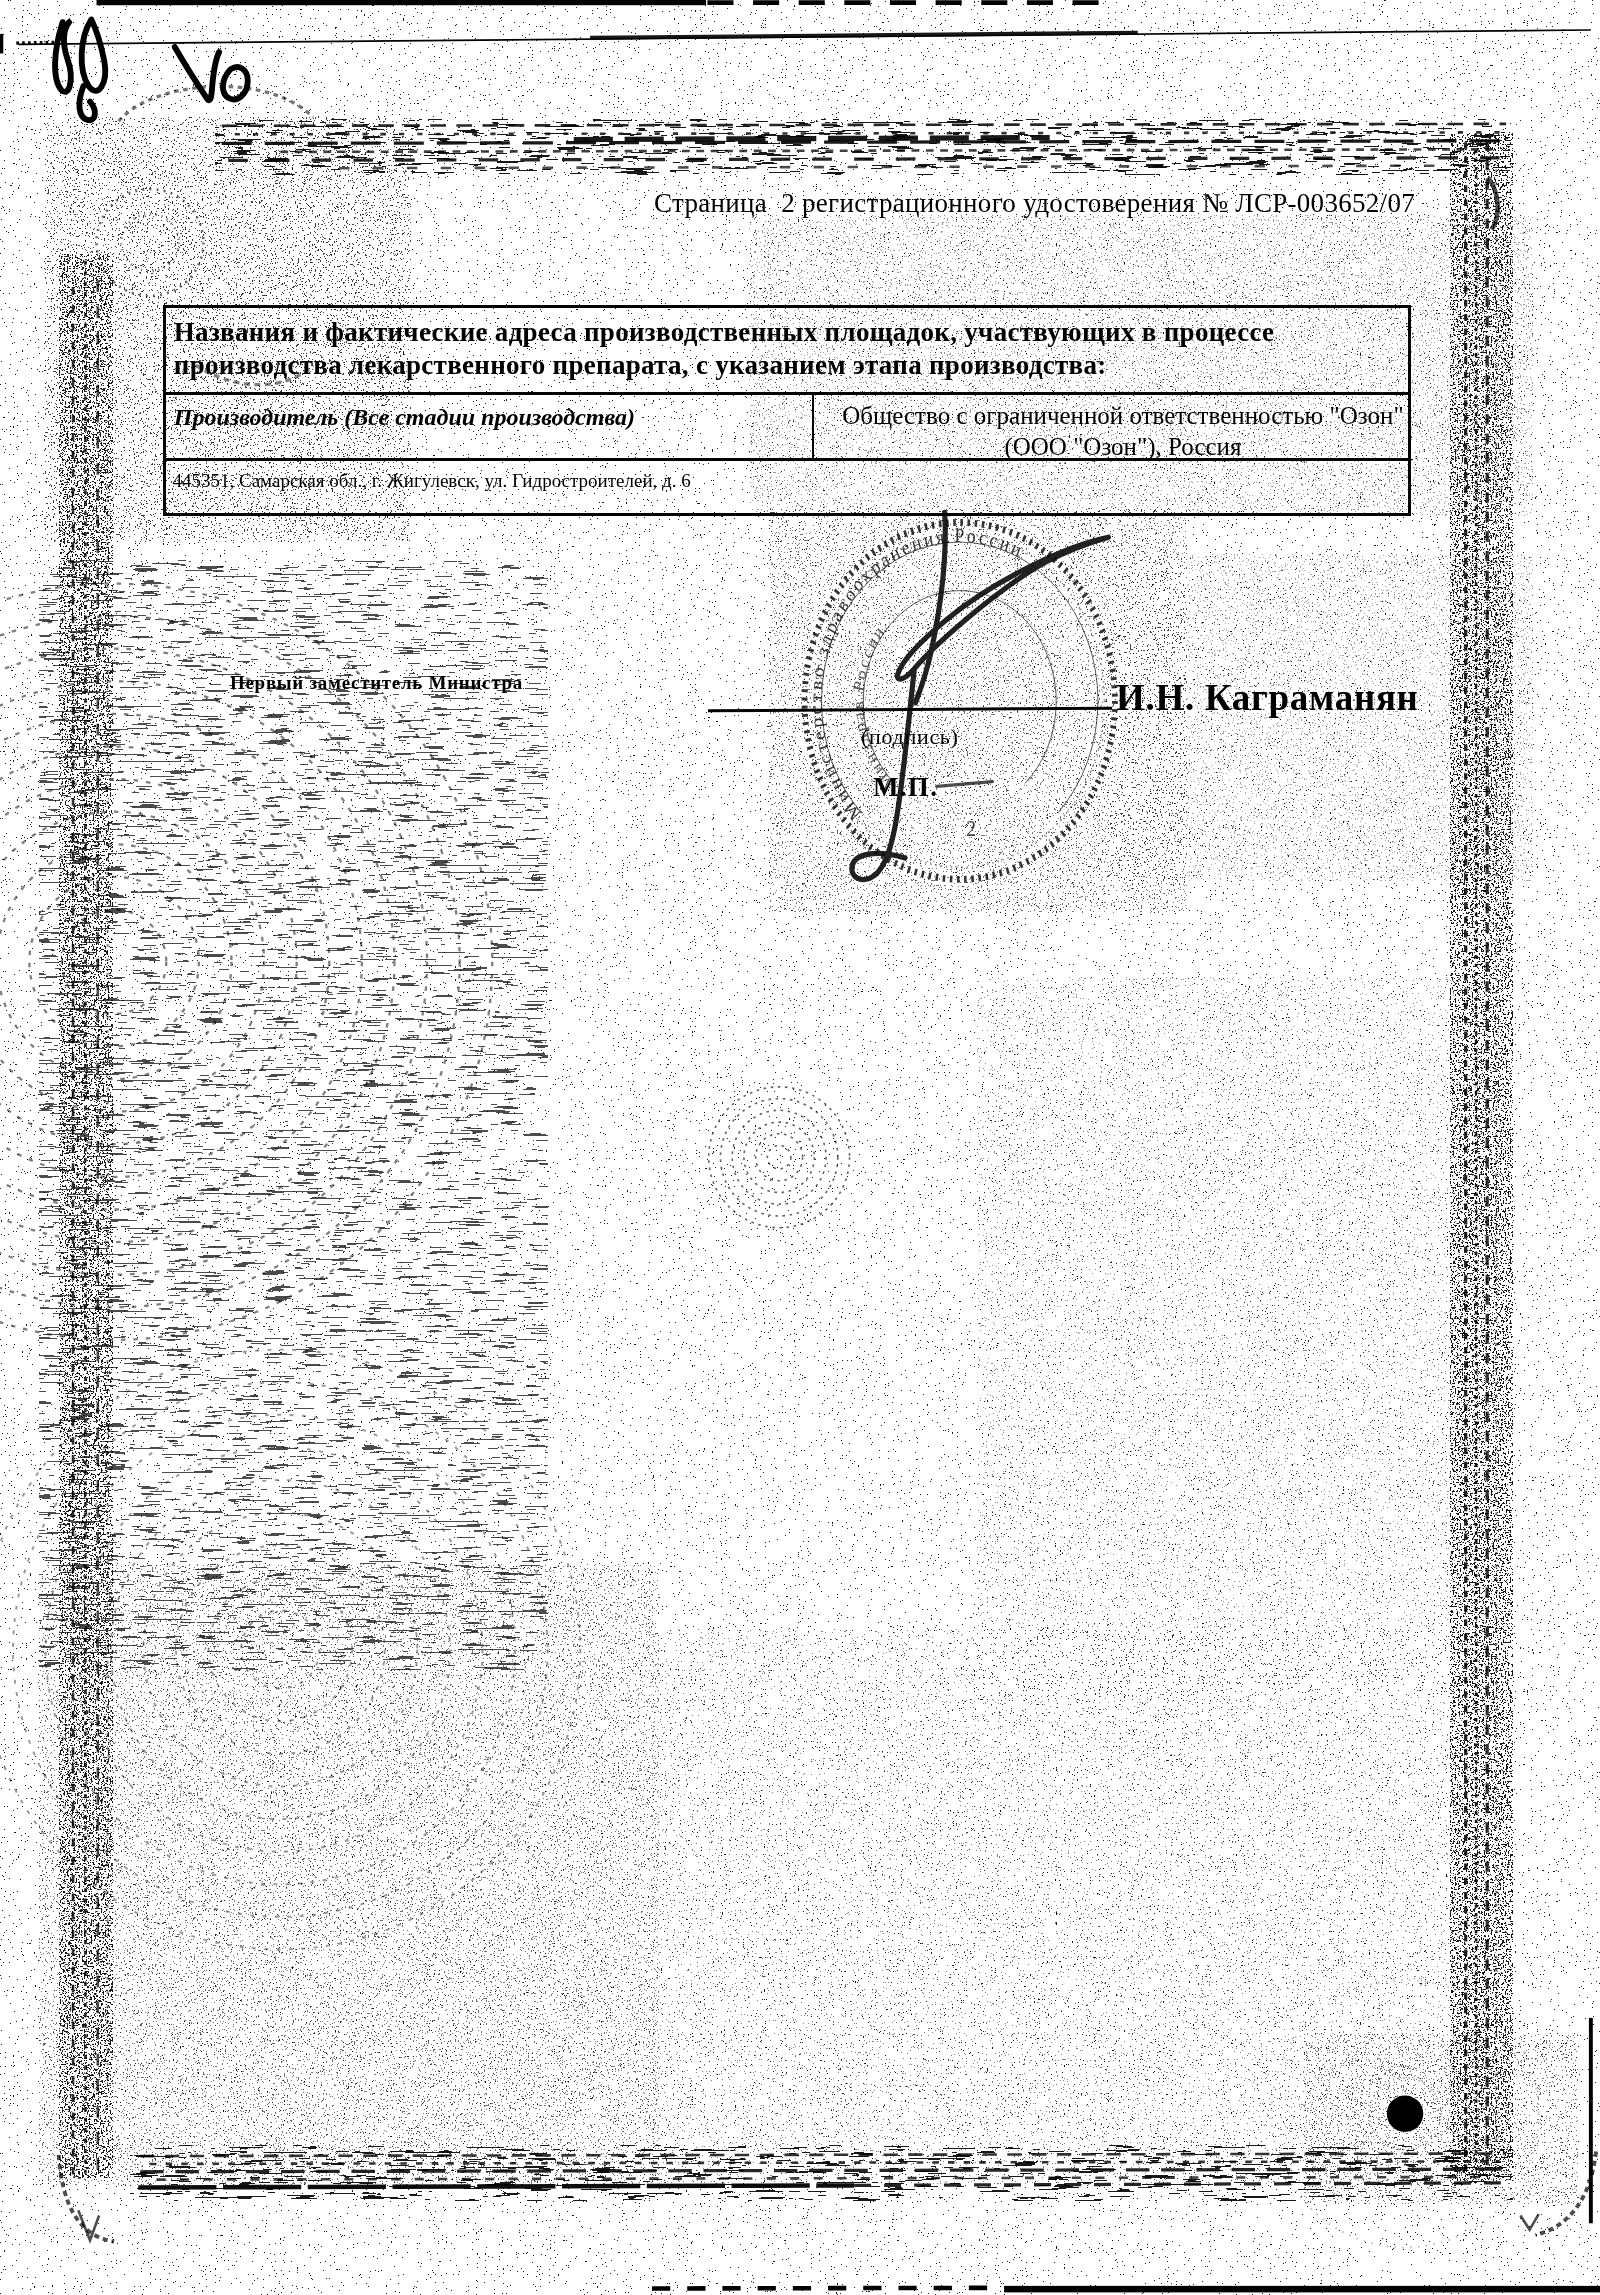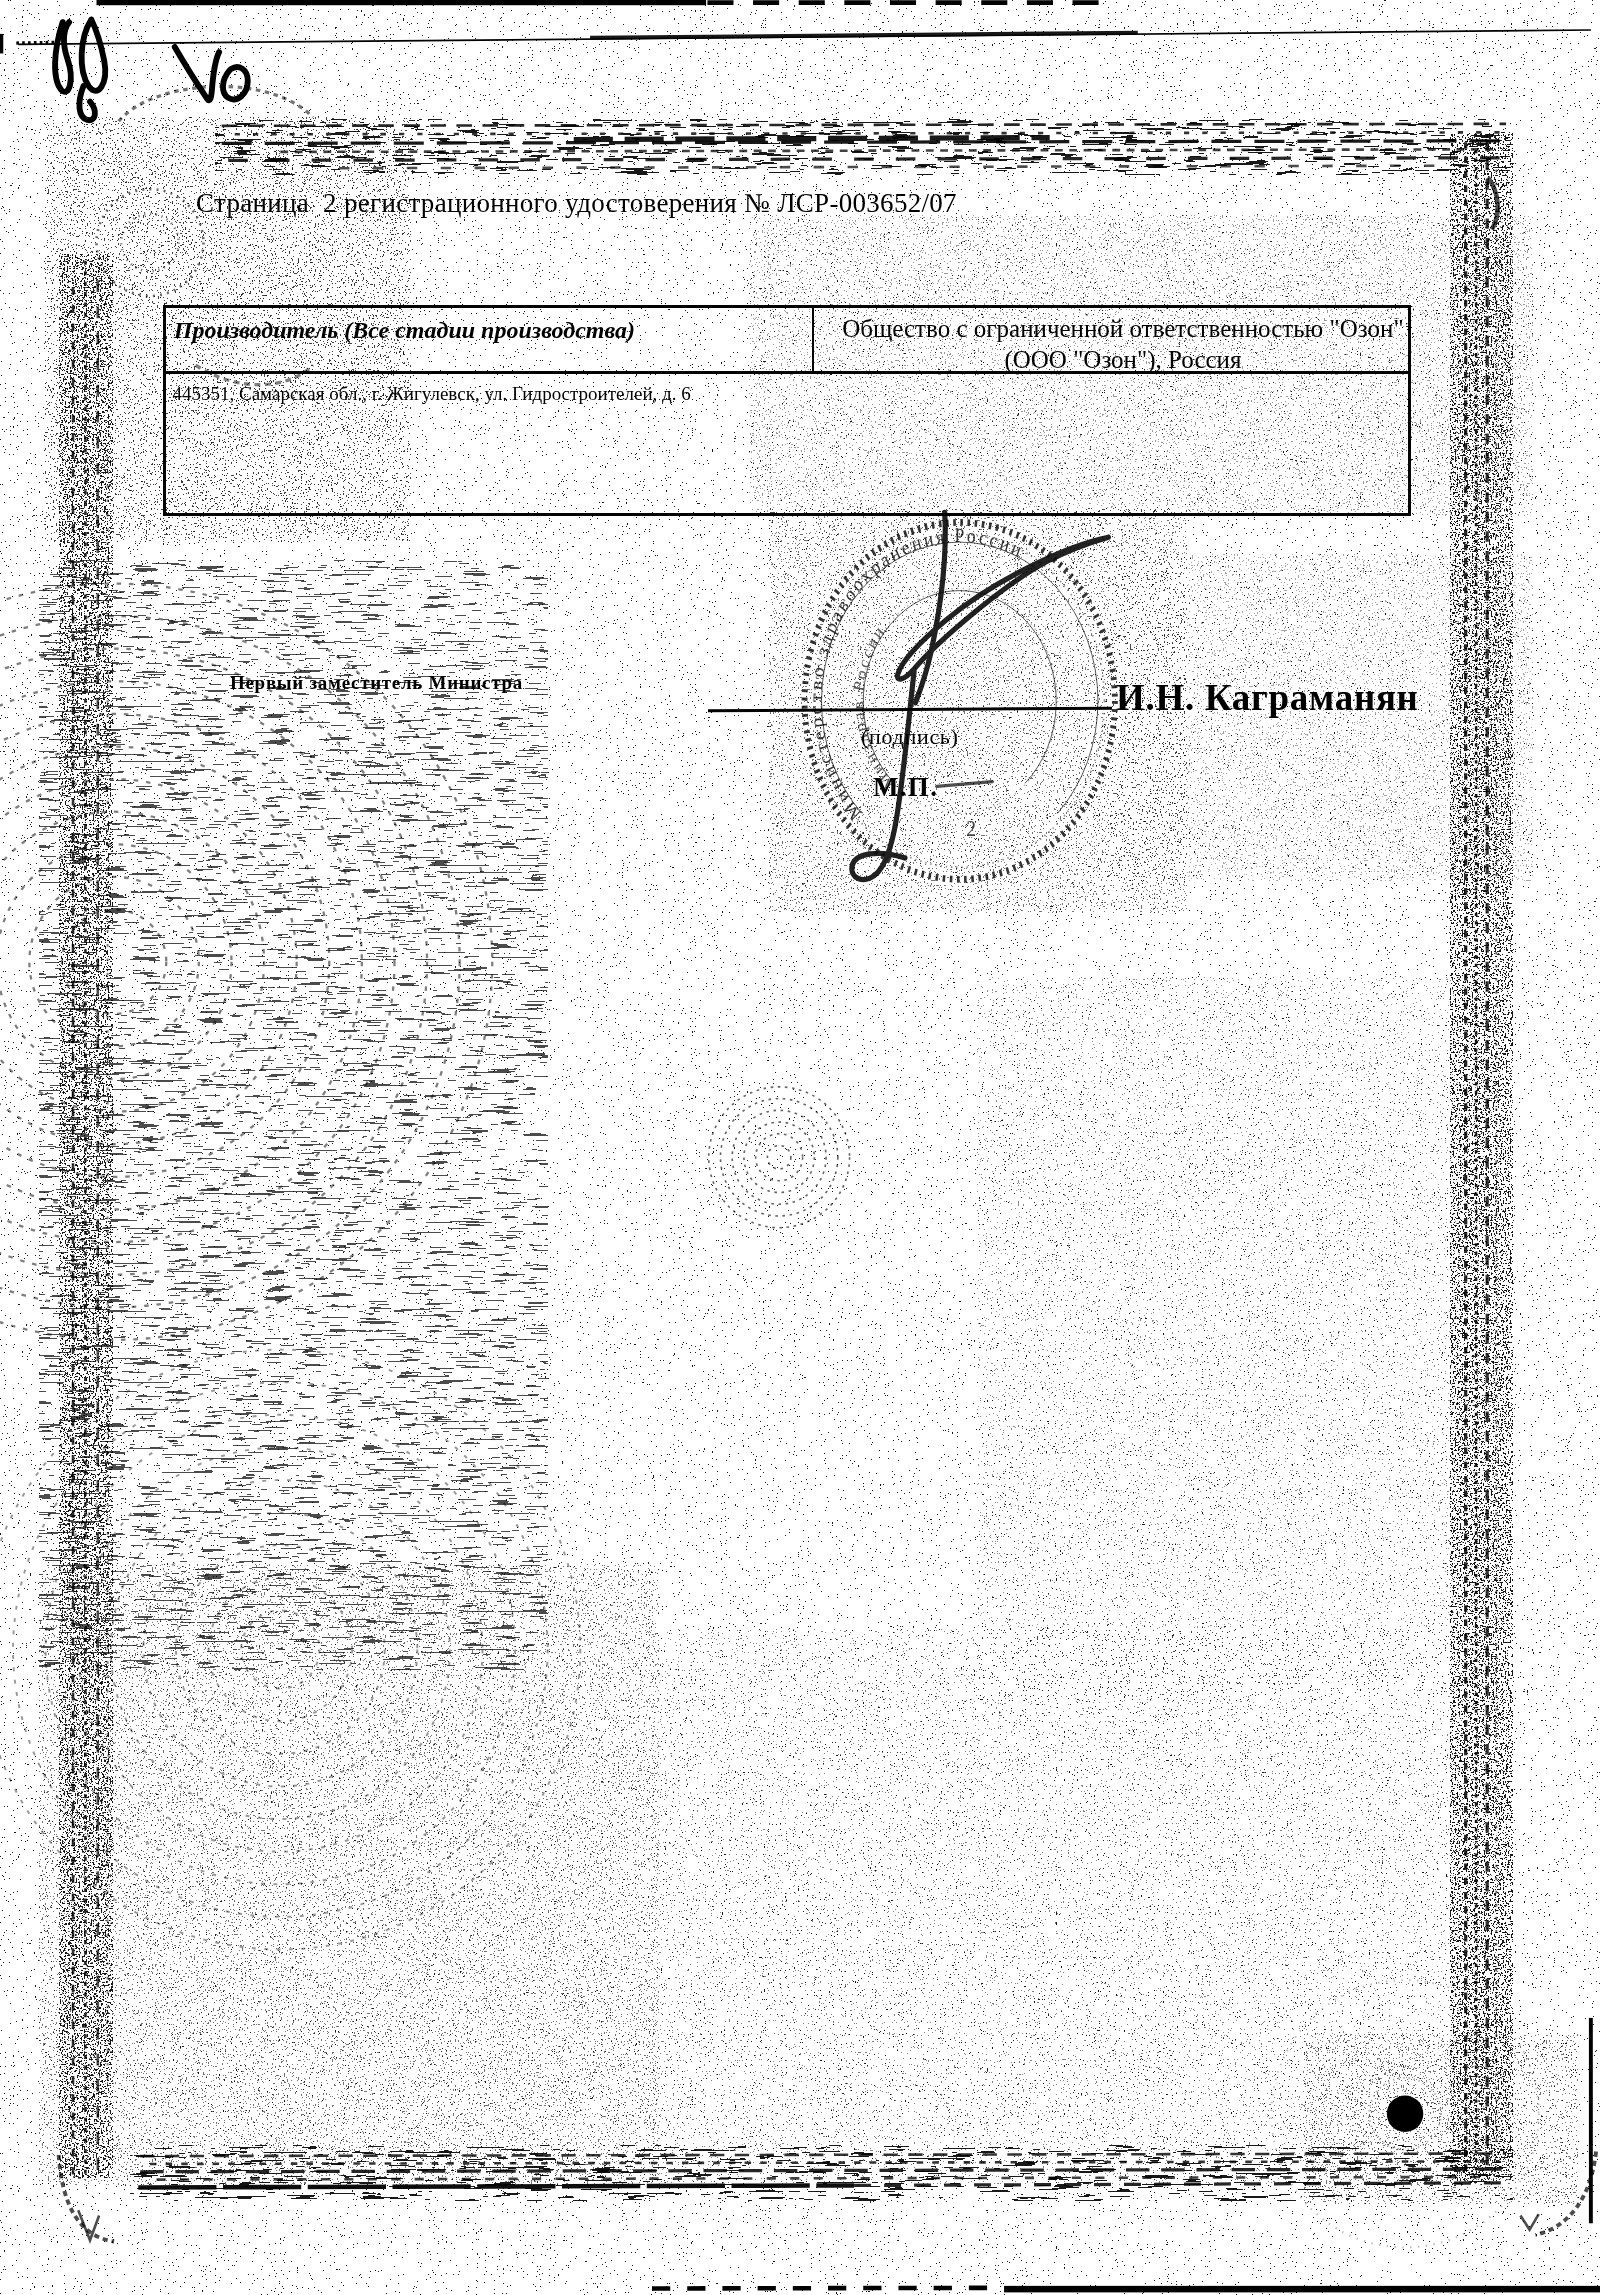--- a/index.html
+++ b/index.html
@@ -6,21 +6,21 @@
   html,body{margin:0;padding:0;background:#888;}
   .page{
     position:relative; width:1600px; height:2295px;
     background:var(--paper); overflow:hidden;
     font-family:"Liberation Serif","DejaVu Serif",serif;
     color:var(--ink);
   }
   .art{position:absolute;left:0;top:0;width:1600px;height:2295px;z-index:1;}
   .txt{position:absolute;z-index:2;color:var(--ink);}
   .title{
-    left:196px; top:188px; width:1219px; text-align:left;
+    left:196px; top:188px; width:1219px; text-align:right;
     font-size:27px; letter-spacing:0.3px; white-space:pre;
   }
   .tbl{
     position:absolute; z-index:2; left:163px; top:305px; width:1248px; height:211px;
     border:3.3px solid var(--ink); box-sizing:border-box;
   }
   .thead{
     height:87px; border-bottom:3.3px solid var(--ink); box-sizing:border-box;
     font-weight:700; font-size:27px; line-height:33px; letter-spacing:0.3px;
     padding:7.8px 6.5px 0 7.8px;
@@ -237,20 +237,24 @@
     <g stroke="#000">
       <rect x="1540" y="3506" width="914" height="10" fill="#000" stroke="none"></rect>
       <line x1="1000" y1="3510" x2="1540" y2="3509" stroke-width="7" stroke-dasharray="28 26"></line>
       <rect x="2437" y="3095" width="6" height="315" fill="#000" stroke="none"></rect>
     </g>
   </svg>
 
   <div class="txt title">Страница  2 регистрационного удостоверения № ЛСР-003652/07</div>
 
   <div class="tbl">
+    <div class="thead">
+      <div>Названия и фактические адреса производственных площадок, участвующих в процессе</div>
+      <div>производства лекарственного препарата, с указанием этапа производства:</div>
+    </div>
     <div class="trow2">
       <div class="cell-role">Производитель (Все стадии производства)</div>
       <div class="cell-val">
         <div>Общество с ограниченной ответственностью "Озон"</div>
         <div>(ООО "Озон"), Россия</div>
       </div>
     </div>
     <div class="trow3">445351, Самарская обл., г. Жигулевск, ул. Гидростроителей, д. 6</div>
   </div>
 

